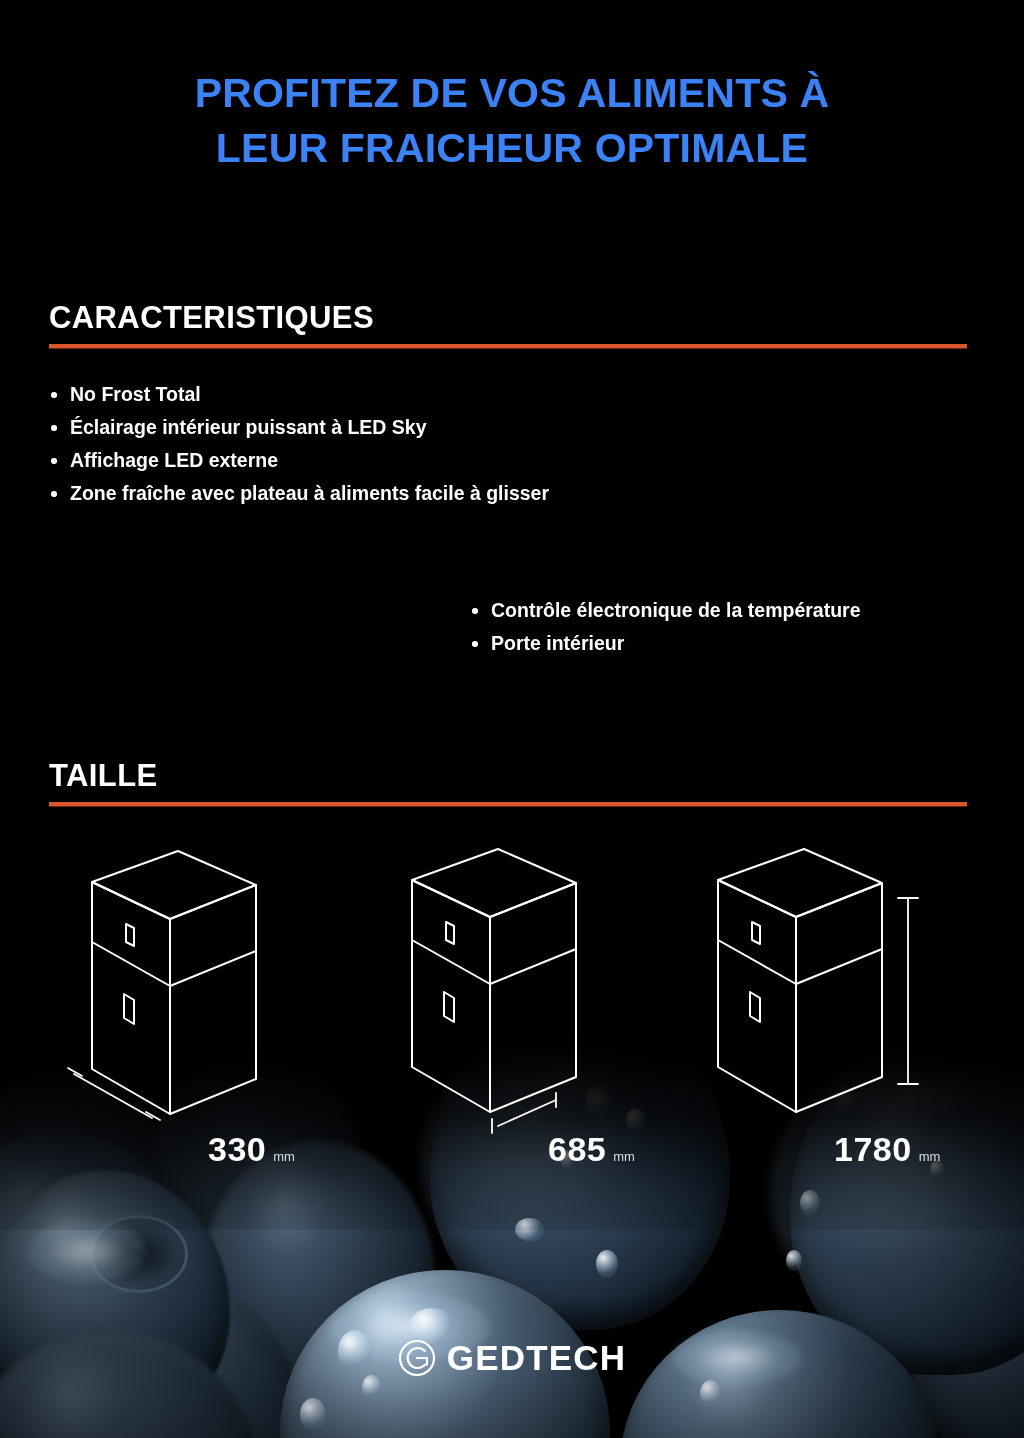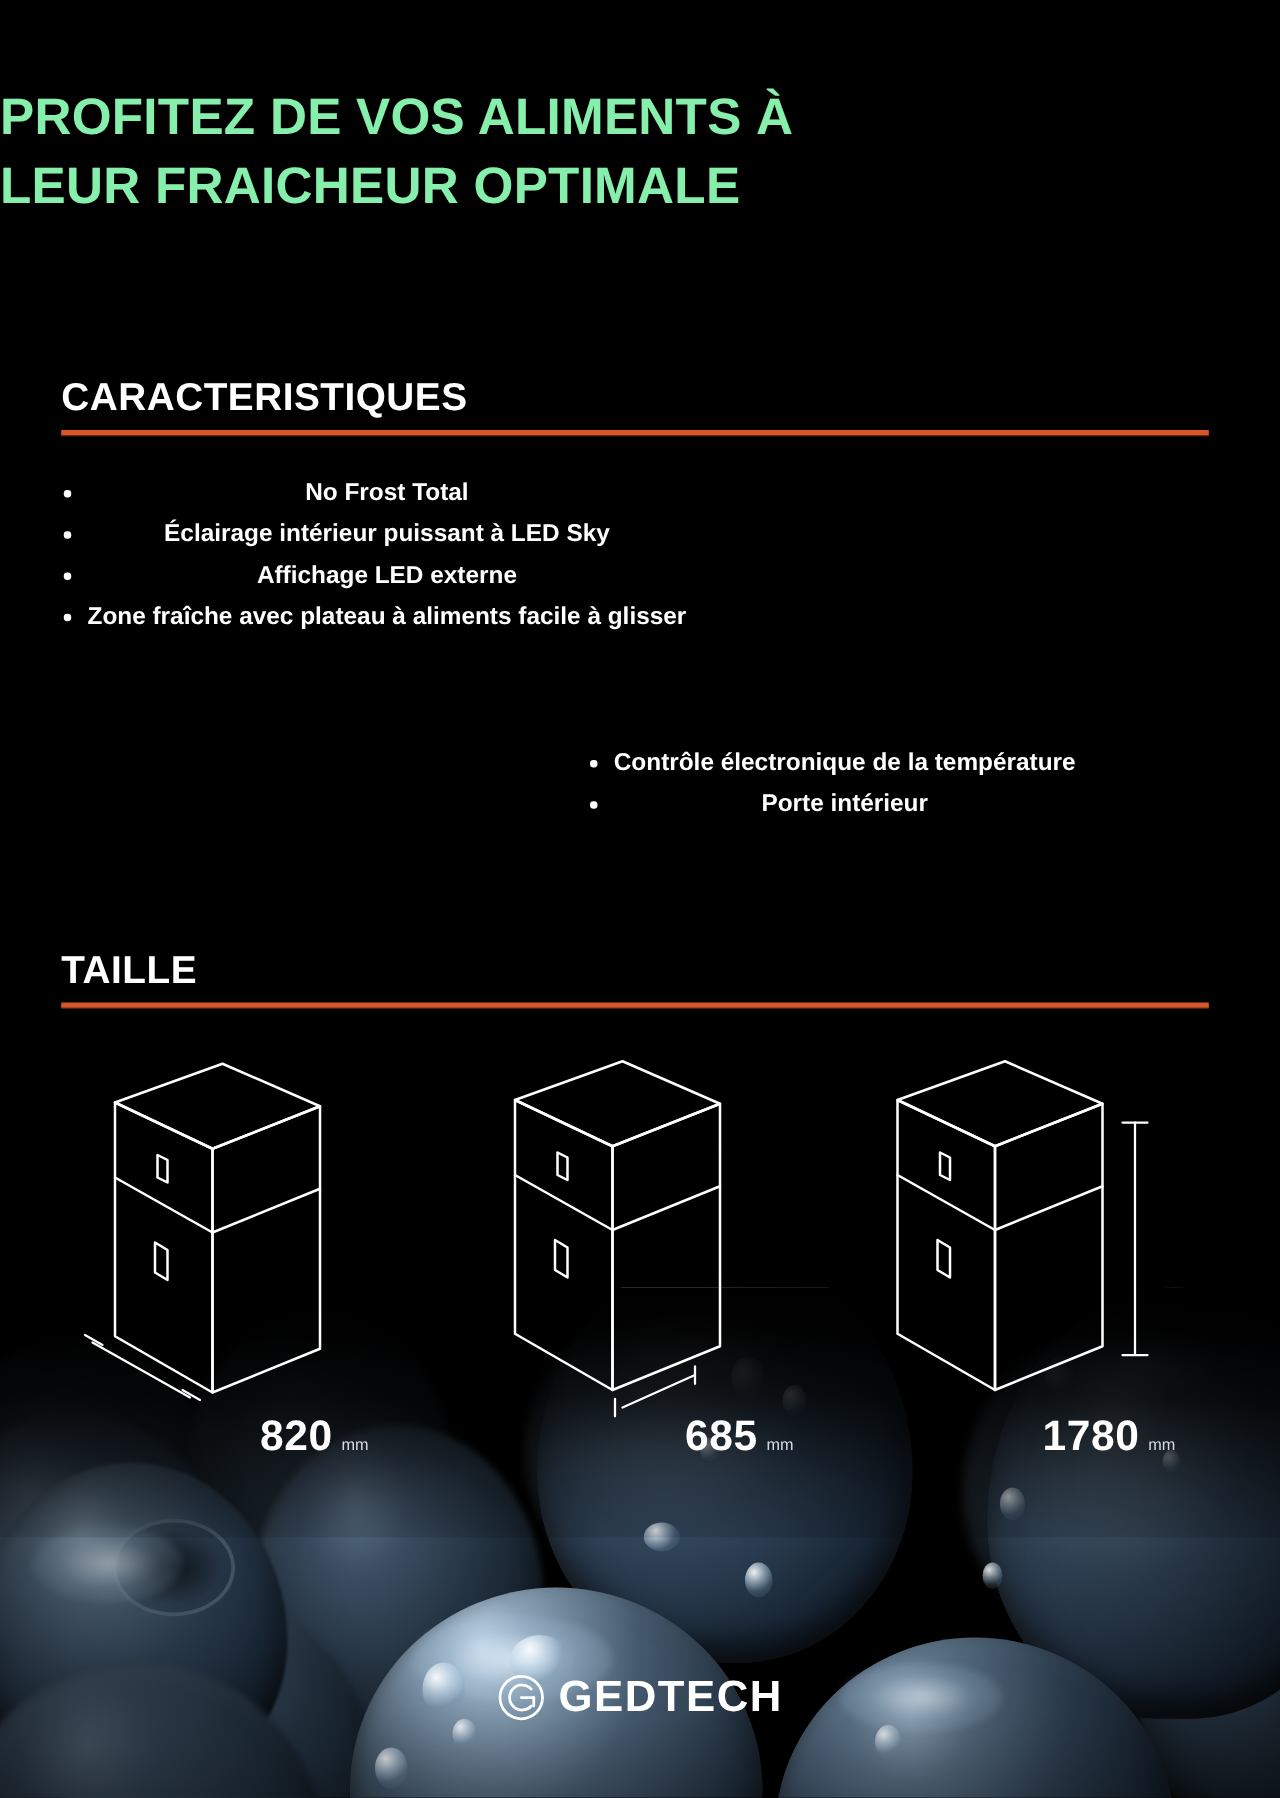--- a/index.html
+++ b/index.html
@@ -88,26 +88,26 @@
     inset: 0;
     z-index: 5;
   }
 
   
   .title {
     position: absolute;
     left: 0;
     top: 66px;
     width: 1024px;
-    text-align: left;
+    text-align: center;
     font-size: 41px;
     font-weight: bold;
     line-height: 55px;
     letter-spacing: .2px;
-    color: #86efac;
+    color: #3b82f6;
   }
 
   
   .section-head {
     position: absolute;
     font-size: 31px;
     font-weight: bold;
     letter-spacing: .4px;
     color: #ffffff;
   }
@@ -128,21 +128,20 @@
     padding: 0;
   }
   .bullets li {
     position: relative;
     font-size: 19.5px;
     font-weight: bold;
     line-height: 33px;
     color: #ffffff;
     padding-left: 23px;
     white-space: nowrap;
-    text-align: center;
   }
   .bullets li::before {
     content: "";
     position: absolute;
     left: 4px;
     top: 14px;
     width: 5.5px;
     height: 5.5px;
     border-radius: 50%;
     background: #ffffff;
@@ -326,21 +325,21 @@
       <path d="M62 76 L70 80 L70 98 L62 94 Z"></path>
       <path d="M60 146 L70 152 L70 176 L60 170 Z"></path>
 
       <path d="M218 52 L218 238" stroke-width="1.8"></path>
       <path d="M208 52 L228 52" stroke-width="1.8"></path>
       <path d="M208 238 L228 238" stroke-width="1.8"></path>
     </svg>
   </div>
 
   <div class="dim-label" id="dim-label-1">
-    <span class="num">820</span><span class="unit">mm</span>
+    <span class="num">330</span><span class="unit">mm</span>
   </div>
   <div class="dim-label" id="dim-label-2">
     <span class="num">685</span><span class="unit">mm</span>
   </div>
   <div class="dim-label" id="dim-label-3">
     <span class="num">1780</span><span class="unit">mm</span>
   </div>
 
   <div id="brand">
     <svg width="38" height="38" viewBox="0 0 38 38" fill="none">

